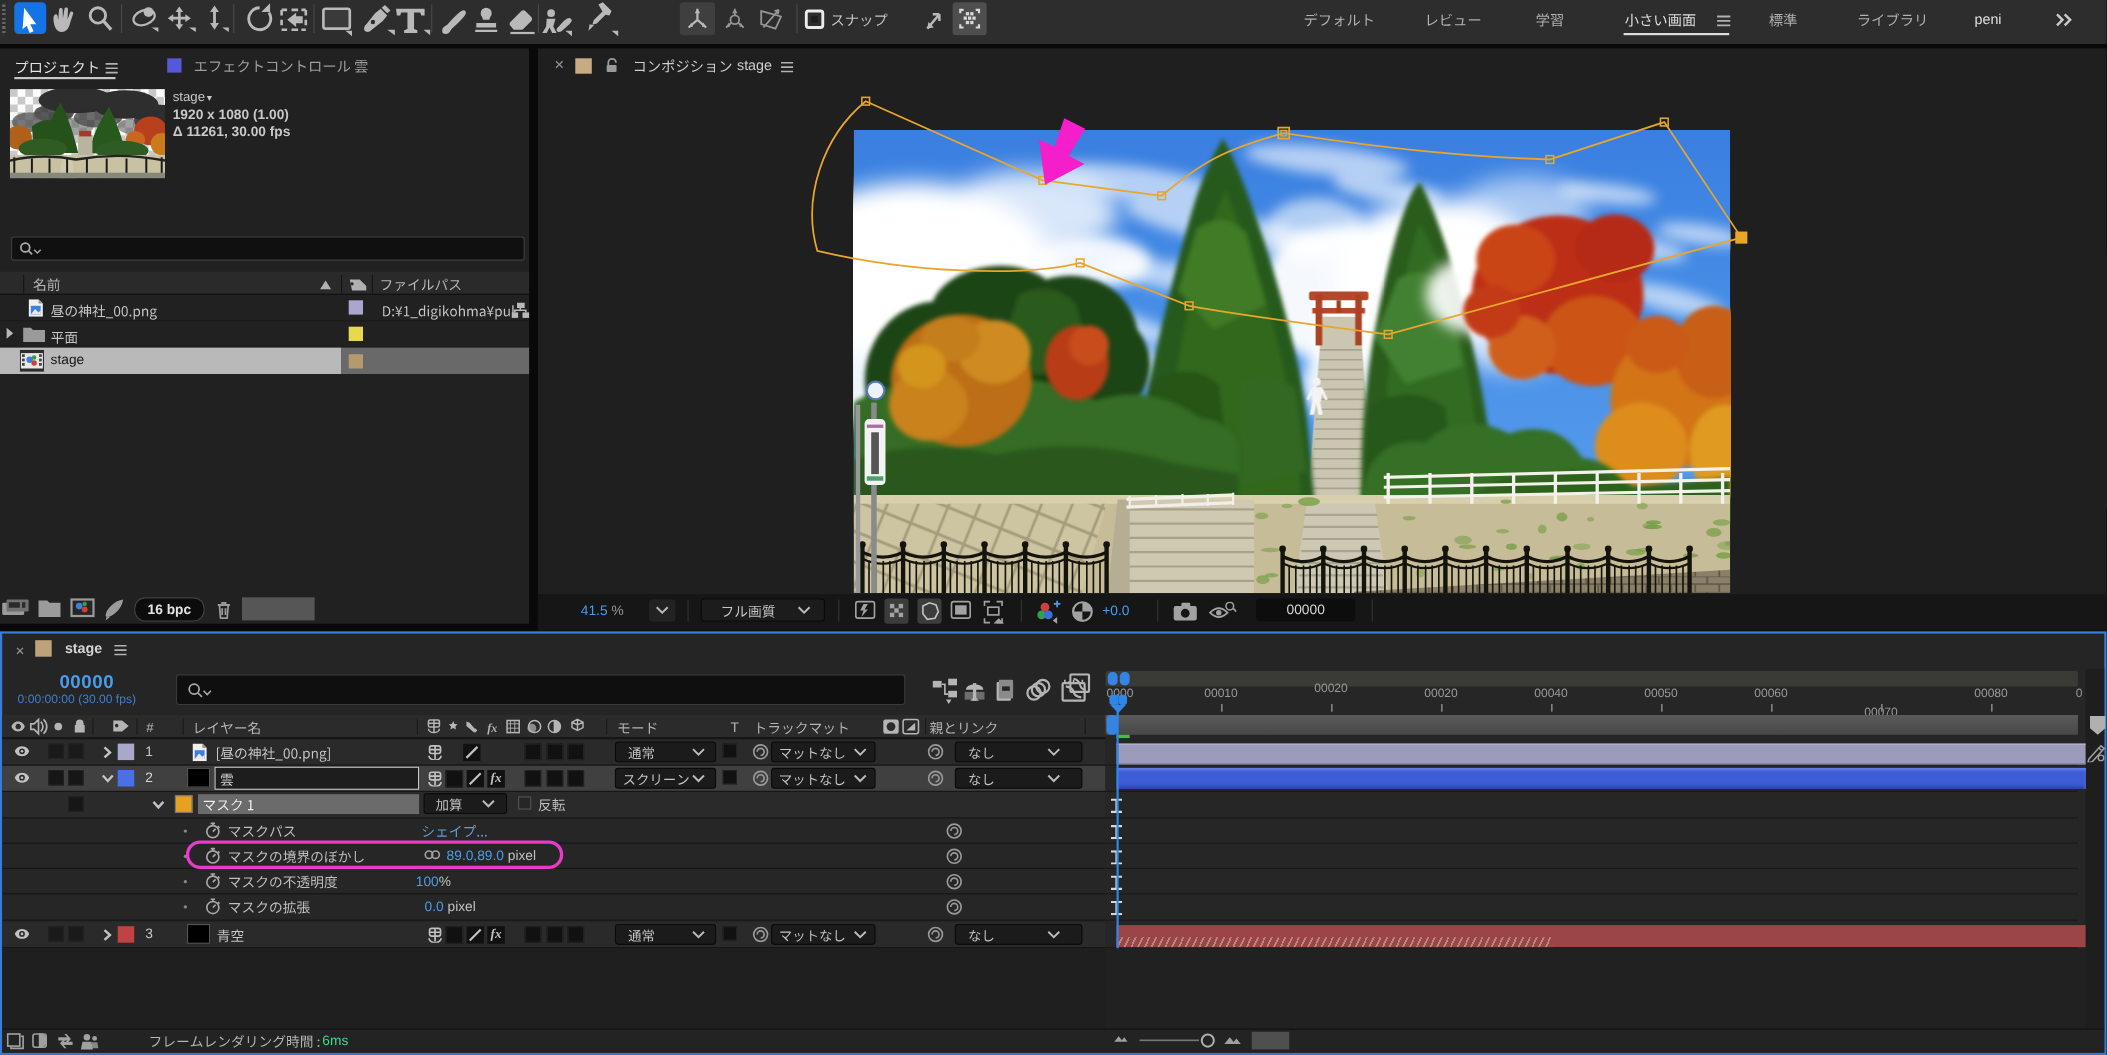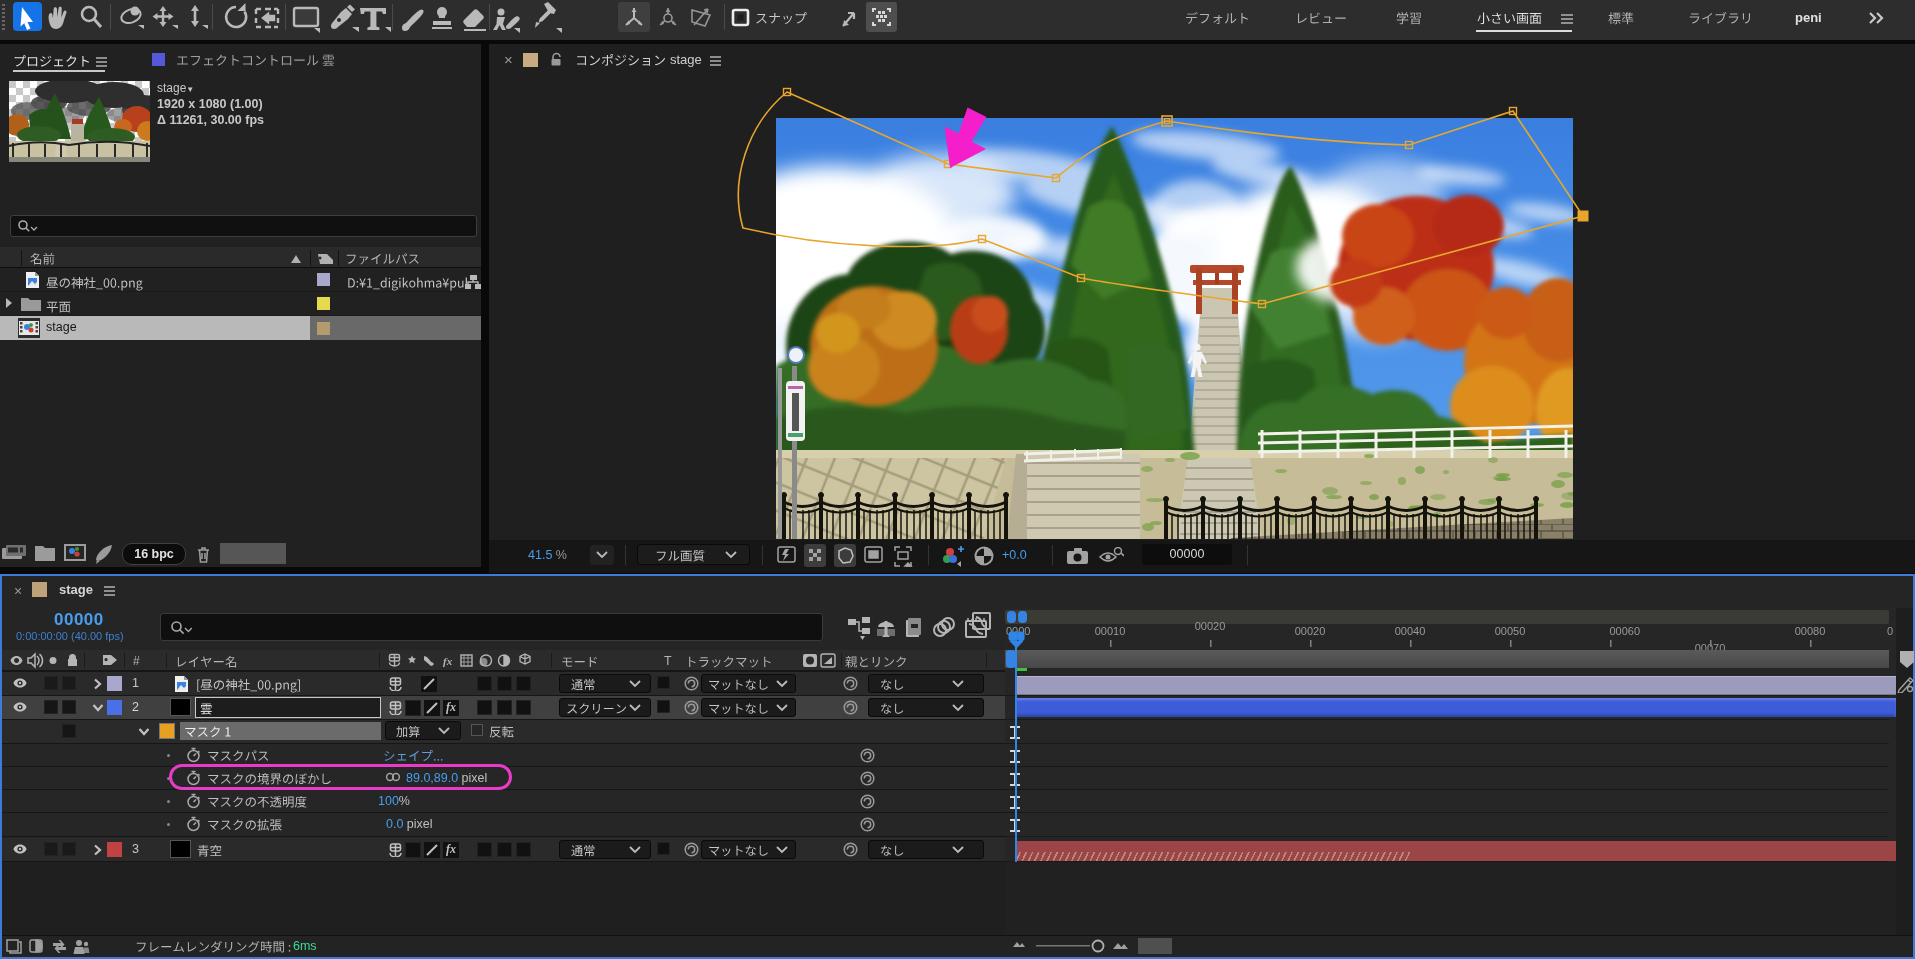--- a/index.html
+++ b/index.html
@@ -96,21 +96,21 @@
   </svg>
 <svg style="position:absolute;left:1477.0px;top:7.9px;overflow:visible" width="67" height="21">
     <path transform="translate(0,15.1)" d="M6 -10.7L6 -0.3C6 -0.1 5.9 0 5.7 0C5.4 0.1 4.5 0.1 3.5 0C3.7 0.3 3.8 0.8 3.9 1C5.1 1.1 5.9 1 6.4 0.9C6.9 0.7 7.1 0.4 7.1 -0.3L7.1 -10.7ZM9.2 -7.4C10.3 -5.6 11.3 -3.1 11.6 -1.6L12.7 -2C12.3 -3.6 11.2 -6 10.1 -7.8ZM2.6 -7.7C2.3 -5.9 1.6 -3.7 0.4 -2.3C0.7 -2.2 1.1 -2 1.3 -1.8C2.5 -3.2 3.3 -5.6 3.7 -7.5ZM17.1 -4.1L16 -4.3C15.7 -3.5 15.4 -2.8 15.4 -2.1C15.4 -0.4 17 0.5 19.4 0.5C20.9 0.5 22 0.4 22.8 0.3L22.9 -0.8C21.9 -0.6 20.8 -0.4 19.5 -0.5C17.6 -0.5 16.4 -1 16.4 -2.2C16.4 -2.9 16.7 -3.4 17.1 -4.1ZM15.1 -8.2L15.1 -7.2C17.1 -7 19 -7 20.5 -7.1C21 -6.1 21.6 -4.9 22.1 -4.2C21.6 -4.2 20.7 -4.3 20 -4.4L19.9 -3.5C20.8 -3.4 22.4 -3.3 23 -3.1L23.5 -3.9C23.3 -4.1 23.2 -4.3 23 -4.6C22.5 -5.2 21.9 -6.2 21.5 -7.2C22.4 -7.4 23.4 -7.5 24.2 -7.8L24.1 -8.8C23.2 -8.5 22.1 -8.3 21.2 -8.2C20.9 -8.9 20.7 -9.8 20.6 -10.4L19.5 -10.2C19.6 -9.9 19.7 -9.5 19.8 -9.2L20.2 -8C18.8 -7.9 17 -8 15.1 -8.2ZM28.9 -9.1L27.6 -9.1C27.7 -8.8 27.7 -8.2 27.7 -7.9C27.7 -7.2 27.7 -5.6 27.9 -4.5C28.2 -1.1 29.4 0.1 30.6 0.1C31.5 0.1 32.3 -0.6 33.1 -2.8L32.3 -3.8C31.9 -2.5 31.3 -1.1 30.7 -1.1C29.7 -1.1 29.1 -2.6 28.9 -4.7C28.8 -5.8 28.8 -7 28.8 -7.8C28.8 -8.2 28.8 -8.8 28.9 -9.1ZM35.7 -8.7L34.7 -8.4C35.9 -6.8 36.7 -4.2 36.9 -1.8L38 -2.2C37.8 -4.4 36.8 -7.2 35.7 -8.7ZM49.9 -7.9L49.9 -0.7L41.1 -0.7L41.1 -7.9L40.2 -7.9L40.2 1L41.1 1L41.1 0.2L49.9 0.2L49.9 1L50.9 1L50.9 -7.9ZM42.3 -7.7L42.3 -1.8L48.6 -1.8L48.6 -7.7L45.9 -7.7L45.9 -9.2L51.3 -9.2L51.3 -10.1L39.8 -10.1L39.8 -9.2L45 -9.2L45 -7.7ZM43.2 -4.4L45 -4.4L45 -2.7L43.2 -2.7ZM45.9 -4.4L47.7 -4.4L47.7 -2.7L45.9 -2.7ZM43.2 -6.9L45 -6.9L45 -5.2L43.2 -5.2ZM45.9 -6.9L47.7 -6.9L47.7 -5.2L45.9 -5.2ZM57.1 -4.3L59.8 -4.3L59.8 -2.9L57.1 -2.9ZM57.1 -5.1L57.1 -6.6L59.8 -6.6L59.8 -5.1ZM57.1 -2.1L59.8 -2.1L59.8 -0.6L57.1 -0.6ZM52.8 -10.1L52.8 -9.1L57.8 -9.1C57.7 -8.6 57.5 -8 57.4 -7.5L53.4 -7.5L53.4 1L54.3 1L54.3 0.4L62.7 0.4L62.7 1L63.6 1L63.6 -7.5L58.4 -7.5L58.9 -9.1L64.3 -9.1L64.3 -10.1ZM54.3 -0.6L54.3 -6.6L56.2 -6.6L56.2 -0.6ZM62.7 -0.6L60.7 -0.6L60.7 -6.6L62.7 -6.6Z" fill="#e4e4e4"></path>
   </svg>
 <svg style="position:absolute;left:1608.0px;top:7.9px;overflow:visible" width="28" height="21">
     <path transform="translate(0,15.1)" d="M5.7 -4.7L5.7 -4L11.8 -4L11.8 -4.7ZM10 -1.4C10.7 -0.8 11.5 0.1 11.8 0.6L12.6 0.1C12.2 -0.5 11.4 -1.3 10.7 -1.9ZM6.4 -1.9C6 -1.3 5.2 -0.5 4.4 0C4.6 0.2 4.9 0.4 5 0.6C5.8 0.1 6.6 -0.7 7.1 -1.5ZM5.4 -8.6L5.4 -5.5L12.2 -5.5L12.2 -8.6L10.1 -8.6L10.1 -9.5L12.5 -9.5L12.5 -10.3L5 -10.3L5 -9.5L7.3 -9.5L7.3 -8.6ZM8.1 -9.5L9.3 -9.5L9.3 -8.6L8.1 -8.6ZM4.9 -3L4.9 -2.2L8.2 -2.2L8.2 0.1C8.2 0.2 8.2 0.2 8 0.2C7.8 0.3 7.4 0.3 6.7 0.2C6.9 0.5 7 0.8 7 1.1C7.8 1.1 8.4 1 8.7 0.9C9 0.8 9.1 0.5 9.1 0.1L9.1 -2.2L12.5 -2.2L12.5 -3ZM6.2 -7.9L7.4 -7.9L7.4 -6.3L6.2 -6.3ZM8.1 -7.9L9.3 -7.9L9.3 -6.3L8.1 -6.3ZM10 -7.9L11.3 -7.9L11.3 -6.3L10 -6.3ZM2.5 -10.9L2.5 -8.1L0.7 -8.1L0.7 -7.2L2.4 -7.2C2 -5.4 1.2 -3.4 0.4 -2.3C0.6 -2.1 0.8 -1.7 0.9 -1.4C1.5 -2.3 2.1 -3.6 2.5 -5L2.5 1L3.4 1L3.4 -5.1C3.8 -4.5 4.2 -3.7 4.4 -3.3L5 -4C4.7 -4.4 3.7 -5.8 3.4 -6.3L3.4 -7.2L4.9 -7.2L4.9 -8.1L3.4 -8.1L3.4 -10.9ZM14.5 -10.2C15.2 -9.9 16.1 -9.4 16.6 -9.1L17.1 -9.9C16.6 -10.2 15.7 -10.6 15 -10.9ZM13.5 -8C14.2 -7.8 15.2 -7.3 15.6 -7L16.1 -7.8C15.6 -8.1 14.7 -8.5 14 -8.7ZM13.9 -3.9L14.6 -3.1C15.4 -4 16.2 -5 17 -5.9L16.5 -6.6C15.6 -5.6 14.6 -4.5 13.9 -3.9ZM13.7 -2.4L13.7 -1.5L19 -1.5L19 1.1L20 1.1L20 -1.5L25.4 -1.5L25.4 -2.4L20 -2.4L20 -3.5L19 -3.5L19 -2.4ZM21.6 -10.9C21.4 -10.5 21.2 -10 20.9 -9.5L19.1 -9.5C19.3 -9.9 19.6 -10.3 19.8 -10.7L18.8 -11C18.2 -9.7 17.2 -8.4 16.2 -7.6C16.4 -7.5 16.8 -7.1 17 -7C17.2 -7.2 17.5 -7.5 17.8 -7.8L17.8 -3.5L25.1 -3.5L25.1 -4.4L21.8 -4.4L21.8 -5.3L24.4 -5.3L24.4 -6.1L21.8 -6.1L21.8 -7L24.4 -7L24.4 -7.7L21.8 -7.7L21.8 -8.7L24.8 -8.7L24.8 -9.5L21.9 -9.5C22.1 -9.9 22.4 -10.3 22.6 -10.7ZM18.8 -8.7L20.9 -8.7L20.9 -7.7L18.8 -7.7ZM18.8 -4.4L18.8 -5.3L20.9 -5.3L20.9 -4.4ZM18.8 -7L20.9 -7L20.9 -6.1L18.8 -6.1Z" fill="#b2b2b2"></path>
   </svg>
 <svg style="position:absolute;left:1688.0px;top:7.9px;overflow:visible" width="67" height="21">
     <path transform="translate(0,15.1)" d="M3 -9.7L3 -8.6C3.4 -8.6 3.8 -8.6 4.2 -8.6C4.9 -8.6 8.5 -8.6 9.3 -8.6C9.7 -8.6 10.2 -8.6 10.5 -8.6L10.5 -9.7C10.2 -9.6 9.7 -9.6 9.3 -9.6C8.5 -9.6 4.9 -9.6 4.2 -9.6C3.8 -9.6 3.3 -9.6 3 -9.7ZM11.4 -6.3L10.7 -6.7C10.5 -6.6 10.3 -6.6 10 -6.6C9.3 -6.6 3.8 -6.6 3.1 -6.6C2.8 -6.6 2.3 -6.6 1.8 -6.7L1.8 -5.6C2.3 -5.6 2.8 -5.6 3.1 -5.6C3.9 -5.6 9.4 -5.6 10 -5.6C9.8 -4.7 9.3 -3.6 8.5 -2.8C7.4 -1.6 5.7 -0.8 3.9 -0.4L4.7 0.5C6.3 0.1 8 -0.7 9.3 -2.2C10.3 -3.2 10.9 -4.6 11.2 -5.9C11.3 -6 11.3 -6.1 11.4 -6.3ZM14.1 -4.7L14.6 -3.7C16.4 -4.2 18.2 -5 19.6 -5.8L19.6 -1C19.6 -0.5 19.6 0.2 19.5 0.4L20.8 0.4C20.7 0.1 20.7 -0.5 20.7 -1L20.7 -6.5C22 -7.4 23.2 -8.3 24.2 -9.4L23.3 -10.2C22.5 -9.1 21.2 -8 19.8 -7.1C18.4 -6.2 16.4 -5.3 14.1 -4.7ZM37.5 -11.1L36.8 -10.8C37.1 -10.4 37.6 -9.6 37.8 -9.1L38.6 -9.4C38.3 -9.9 37.8 -10.7 37.5 -11.1ZM37 -8.5L36.4 -8.9L36.9 -9.1C36.6 -9.6 36.1 -10.4 35.8 -10.8L35.1 -10.5C35.4 -10.1 35.8 -9.5 36.1 -8.9C35.9 -8.9 35.7 -8.9 35.5 -8.9C34.9 -8.9 29.7 -8.9 29 -8.9C28.6 -8.9 28 -8.9 27.7 -9L27.7 -7.8C28 -7.9 28.5 -7.9 29 -7.9C29.7 -7.9 34.9 -7.9 35.6 -7.9C35.5 -6.6 34.9 -4.8 33.9 -3.6C32.8 -2.2 31.4 -1.1 28.9 -0.5L29.7 0.5C32.1 -0.3 33.7 -1.5 34.9 -3C35.9 -4.4 36.5 -6.4 36.8 -7.8C36.9 -8.1 36.9 -8.3 37 -8.5ZM42 -9.7L42 -8.6C42.4 -8.6 42.8 -8.6 43.2 -8.6C43.9 -8.6 47.5 -8.6 48.3 -8.6C48.7 -8.6 49.2 -8.6 49.5 -8.6L49.5 -9.7C49.2 -9.6 48.7 -9.6 48.3 -9.6C47.5 -9.6 43.9 -9.6 43.2 -9.6C42.8 -9.6 42.3 -9.6 42 -9.7ZM50.4 -6.3L49.7 -6.7C49.5 -6.6 49.3 -6.6 49 -6.6C48.3 -6.6 42.8 -6.6 42.1 -6.6C41.8 -6.6 41.3 -6.6 40.8 -6.7L40.8 -5.6C41.3 -5.6 41.8 -5.6 42.1 -5.6C42.9 -5.6 48.4 -5.6 49 -5.6C48.8 -4.7 48.3 -3.6 47.5 -2.8C46.4 -1.6 44.7 -0.8 42.9 -0.4L43.7 0.5C45.3 0.1 47 -0.7 48.3 -2.2C49.3 -3.2 49.9 -4.6 50.2 -5.9C50.3 -6 50.3 -6.1 50.4 -6.3ZM62.1 -9.9L60.9 -9.9C60.9 -9.5 60.9 -9.2 60.9 -8.7C60.9 -8.3 60.9 -7.2 60.9 -6.7C60.9 -4.2 60.8 -3.2 59.9 -2.1C59 -1.2 57.9 -0.7 56.7 -0.4L57.6 0.5C58.5 0.2 59.8 -0.4 60.7 -1.4C61.6 -2.5 62 -3.5 62 -6.6C62 -7.1 62 -8.2 62 -8.7C62 -9.2 62.1 -9.5 62.1 -9.9ZM56.1 -9.8L54.9 -9.8C54.9 -9.5 54.9 -9.1 54.9 -8.8C54.9 -8.4 54.9 -5 54.9 -4.5C54.9 -4.1 54.9 -3.7 54.9 -3.5L56.1 -3.5C56 -3.7 56 -4.2 56 -4.5C56 -5 56 -8.4 56 -8.8C56 -9.1 56 -9.5 56.1 -9.8Z" fill="#b2b2b2"></path>
   </svg>
-<div class="a" style="left:1795px;top:10px;color:#e0e0e0;font-size:13px;font-weight:bold">peni</div>
+<div class="a" style="left:1795px;top:10px;color:#e0e0e0;font-size:13px;font-weight:normal">peni</div>
 <svg class="a" style="left:1560px;top:12px" width="16" height="14">
     <g stroke="#b2b2b2" stroke-width="1.6">
       <path d="M1 3h12M1 7h12M1 11h12"></path>
     </g>
   </svg>
 <svg class="a" style="left:1868px;top:11px" width="20" height="14">
     <path d="M2 2l5 5-5 5M9 2l5 5-5 5" stroke="#c9c9c9" stroke-width="2.2" fill="none"></path>
   </svg>
 <div class="a" style="left:1476px;top:30px;width:96px;height:2px;background:#dcdcdc"></div>
 <div class="a" style="left:0;top:44px;width:481px;height:523px;background:#212121"></div>
@@ -762,21 +762,21 @@
 <div class="a" style="left:0;top:574px;width:1915px;height:385px;background:#252525;border:2px solid #3a7cd8"></div>
 <div class="a" style="left:14px;top:583px;color:#9a9a9a;font-size:14px">×</div>
 <div class="a" style="left:32px;top:582px;width:15px;height:15px;background:#bfa27a"></div>
 <div class="a" style="left:59px;top:582px;color:#d5d5d5;font-size:13px;font-weight:bold">stage</div>
 <svg class="a" style="left:103px;top:585px" width="14" height="12">
     <g stroke="#b2b2b2" stroke-width="1.5">
       <path d="M1 2h11M1 6h11M1 10h11"></path>
     </g>
   </svg>
 <div class="a" style="left:54px;top:610px;color:#4a9ced;font-size:17px;font-weight:bold;letter-spacing:0.5px">00000</div>
-<div class="a" style="left:16px;top:630px;color:#3f7fd0;font-size:11px">0:00:00:00 (40.00 fps)</div>
+<div class="a" style="left:16px;top:630px;color:#3f7fd0;font-size:11px">0:00:00:00 (30.00 fps)</div>
 <div class="a" style="left:160px;top:613px;width:663px;height:28px;background:#0f0f0f;border:1px solid #3a3a3a;border-radius:3px"></div>
 <svg class="a" style="left:170px;top:620px" width="24" height="15">
     <circle cx="6.5" cy="6.5" r="4.5" fill="none" stroke="#aaa" stroke-width="1.6"></circle>
     <path d="M10 10l3.6 3.6" stroke="#aaa" stroke-width="1.6"></path>
     <path d="M15 8l3.4 3.4 3.4-3.4" fill="none" stroke="#aaa" stroke-width="1.4"></path>
   </svg>
 <svg class="a" style="left:846px;top:615px" width="150" height="26" viewBox="0 0 150 26">
     <g fill="#b5b5b5">
       <rect x="2" y="4" width="8" height="6"></rect>
       <rect x="16" y="2" width="8" height="6"></rect>
@@ -1177,21 +1177,21 @@
 <div class="a" style="left:1005px;top:608px;width:891px;height:327px;background:#262626"></div>
 <div class="a" style="left:1005px;top:610px;width:884px;height:14px;background:#3b3b35;border-radius:2px"></div>
 <div class="a" style="left:1007px;top:611px;width:9px;height:12px;background:#3584e4;border-radius:4px"></div>
 <div class="a" style="left:1018px;top:611px;width:9px;height:12px;background:#3584e4;border-radius:4px"></div>
 <div class="a" style="left:1006px;top:625px;color:#9a9a9a;font-size:11px">0000</div>
 <div class="a" style="left:1110px;top:625px;color:#9a9a9a;font-size:11px;width:60px;text-align:center;margin-left:-30px">00010</div>
 <div class="a" style="left:1210px;top:620px;color:#9a9a9a;font-size:11px;width:60px;text-align:center;margin-left:-30px">00020</div>
 <div class="a" style="left:1310px;top:625px;color:#9a9a9a;font-size:11px;width:60px;text-align:center;margin-left:-30px">00020</div>
 <div class="a" style="left:1410px;top:625px;color:#9a9a9a;font-size:11px;width:60px;text-align:center;margin-left:-30px">00040</div>
 <div class="a" style="left:1510px;top:625px;color:#9a9a9a;font-size:11px;width:60px;text-align:center;margin-left:-30px">00050</div>
-<div class="a" style="left:1610px;top:625px;color:#9a9a9a;font-size:11px;width:60px;text-align:right;margin-left:-30px">00060</div>
+<div class="a" style="left:1610px;top:625px;color:#9a9a9a;font-size:11px;width:60px;text-align:center;margin-left:-30px">00060</div>
 <div class="a" style="left:1710px;top:642px;color:#9a9a9a;font-size:11px;width:60px;text-align:center;margin-left:-30px">00070</div>
 <div class="a" style="left:1810px;top:625px;color:#9a9a9a;font-size:11px;width:60px;text-align:center;margin-left:-30px">00080</div>
 <div class="a" style="left:1887px;top:625px;color:#9a9a9a;font-size:11px">0</div>
 <svg class="a" style="left:1005px;top:638px" width="891" height="10">
     <rect x="105" y="2" width="1.5" height="7" fill="#808080"></rect>
     <rect x="205" y="2" width="1.5" height="7" fill="#808080"></rect>
     <rect x="305" y="2" width="1.5" height="7" fill="#808080"></rect>
     <rect x="405" y="2" width="1.5" height="7" fill="#808080"></rect>
     <rect x="505" y="2" width="1.5" height="7" fill="#808080"></rect>
     <rect x="605" y="2" width="1.5" height="7" fill="#808080"></rect>

